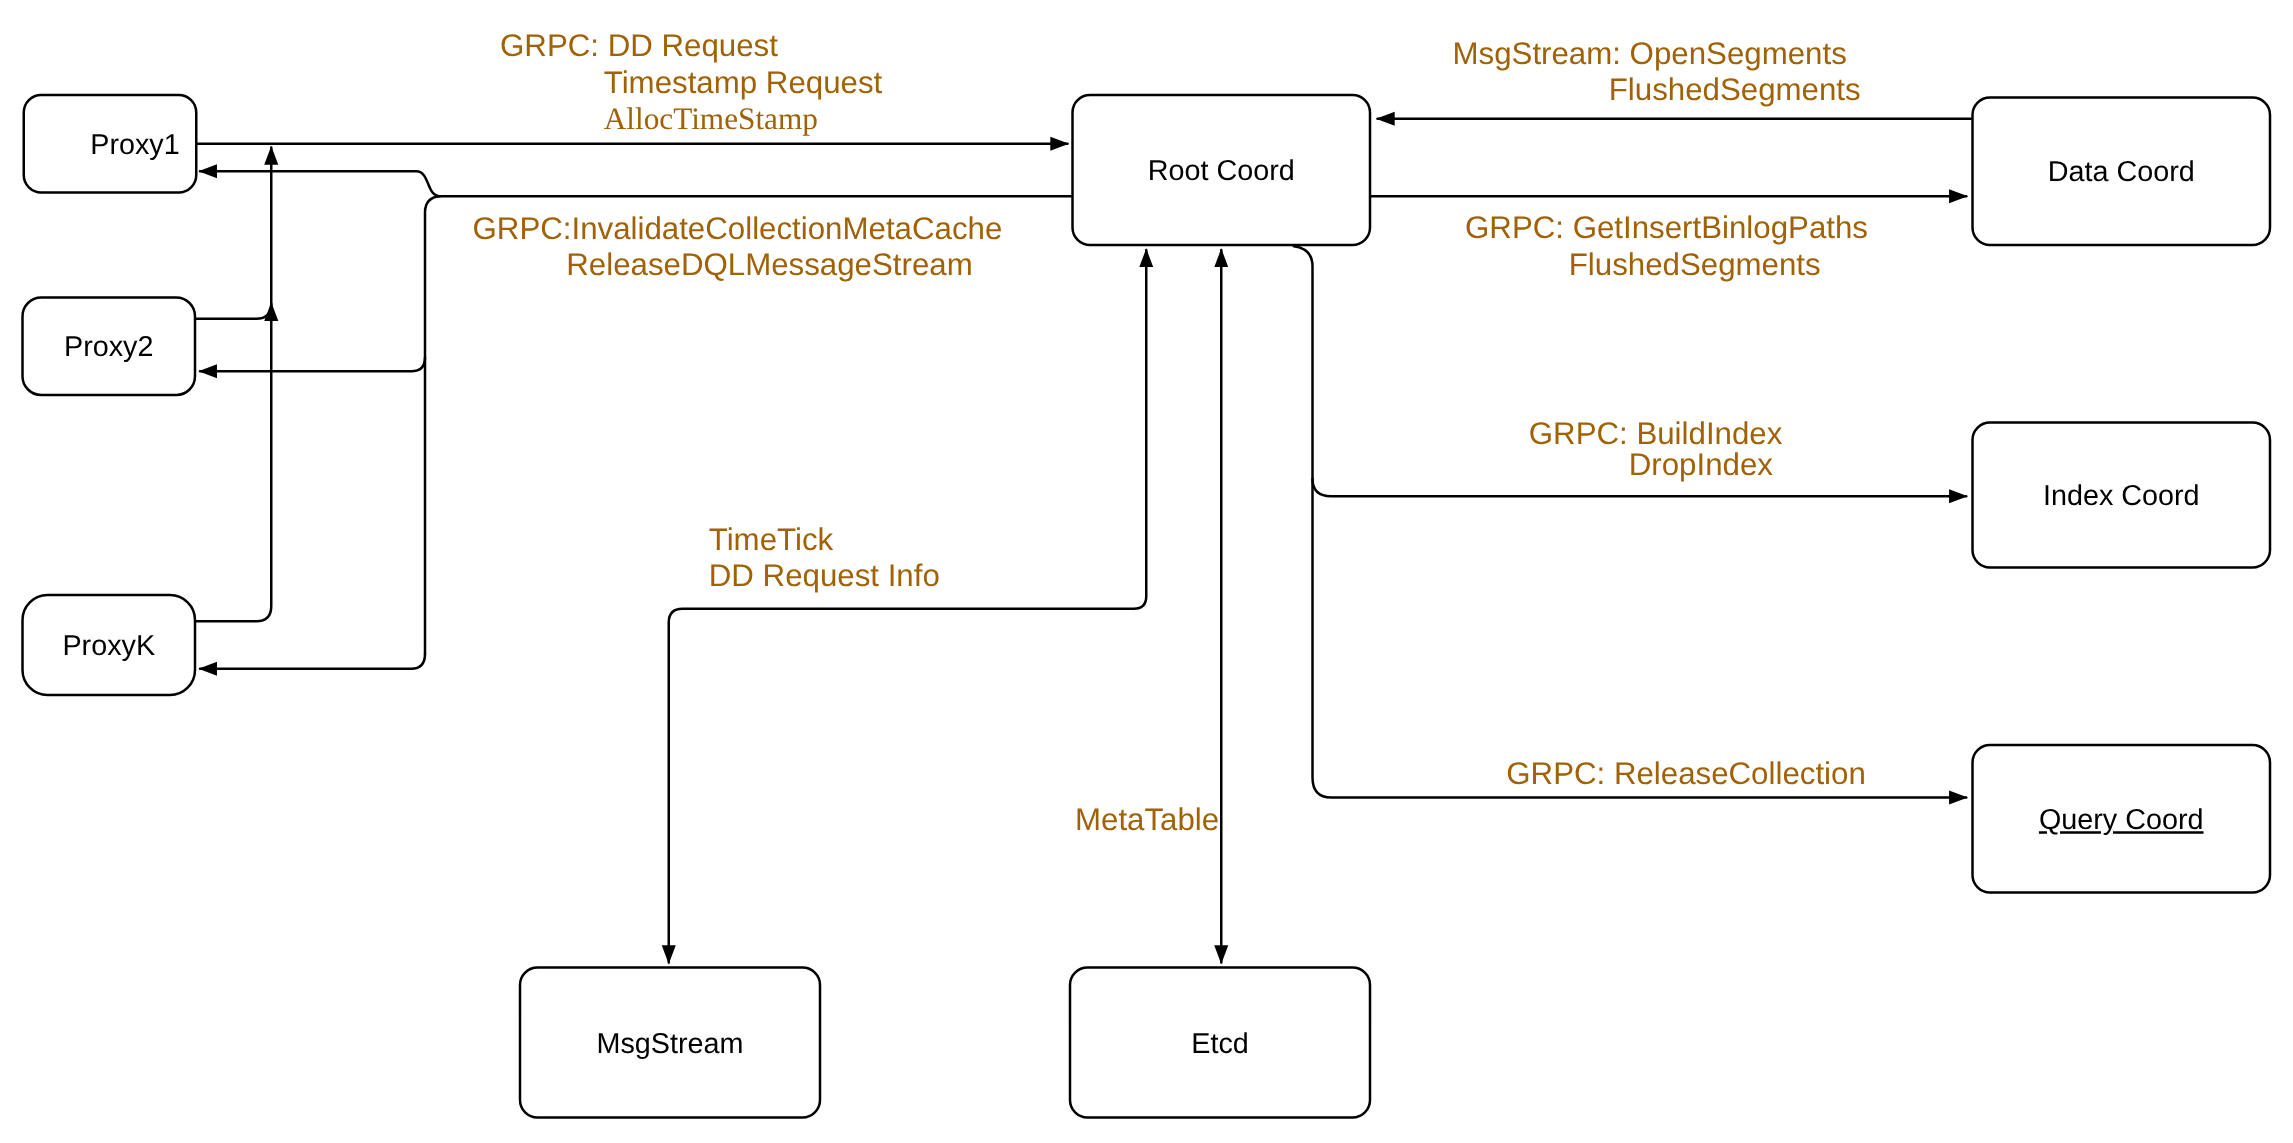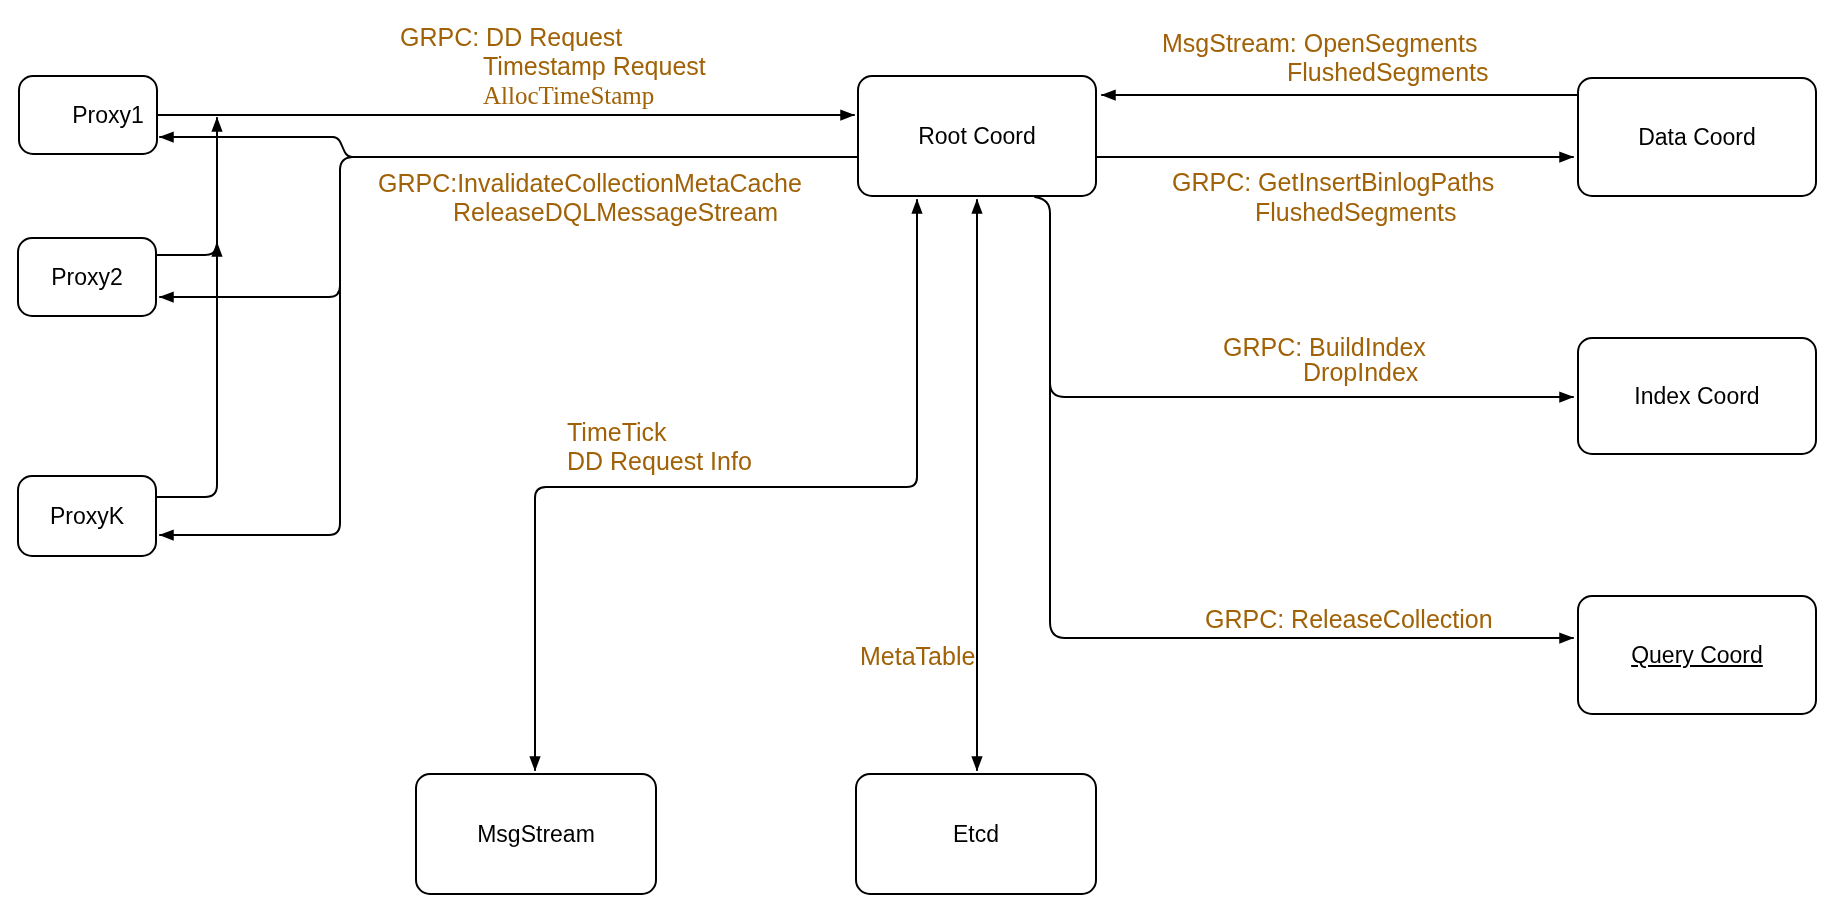--- a/index.html
+++ b/index.html
@@ -55,24 +55,24 @@
         <path class="edge" d="M 1035 197 Q 1050 199 1050 213 V 622 Q 1050 638 1065 638 H 1573" marker-end="url(#mEnd)"></path>
         <path class="edge" d="M 1050 383 Q 1050 397 1065 397 H 1573" marker-end="url(#mEnd)"></path>
         <path class="edge" d="M 1577 95 H 1102" marker-end="url(#mEnd)"></path>
         <path class="edge" d="M 1097 157 H 1573" marker-end="url(#mEnd)"></path>
       </g>
   </svg>
   <div id="nodes-layer">
       <div class="node" style="left: 18px; top: 75px; width: 140px; height: 80px; padding-left: 40px;">
         <span>Proxy1</span>
       </div>
-      <div class="node" style="left: 17px; top: 237px; width: 140px; height: 80px;">
+      <div class="node" style="left: 17px; top: 237px; width: 140px; height: 80px; border-radius: 16px;">
         <span>Proxy2</span>
       </div>
-      <div class="node" style="left: 17px; top: 475px; width: 140px; height: 82px;">
+      <div class="node" style="left: 17px; top: 475px; width: 140px; height: 82px; border-radius: 21px;">
         <span>ProxyK</span>
       </div>
       <div class="node" style="left: 857px; top: 75px; width: 240px; height: 122px;">
         <span>Root Coord</span>
       </div>
       <div class="node" style="left: 1577px; top: 77px; width: 240px; height: 120px;">
         <span>Data Coord</span>
       </div>
       <div class="node" style="left: 1577px; top: 337px; width: 240px; height: 118px;">
         <span>Index Coord</span>

